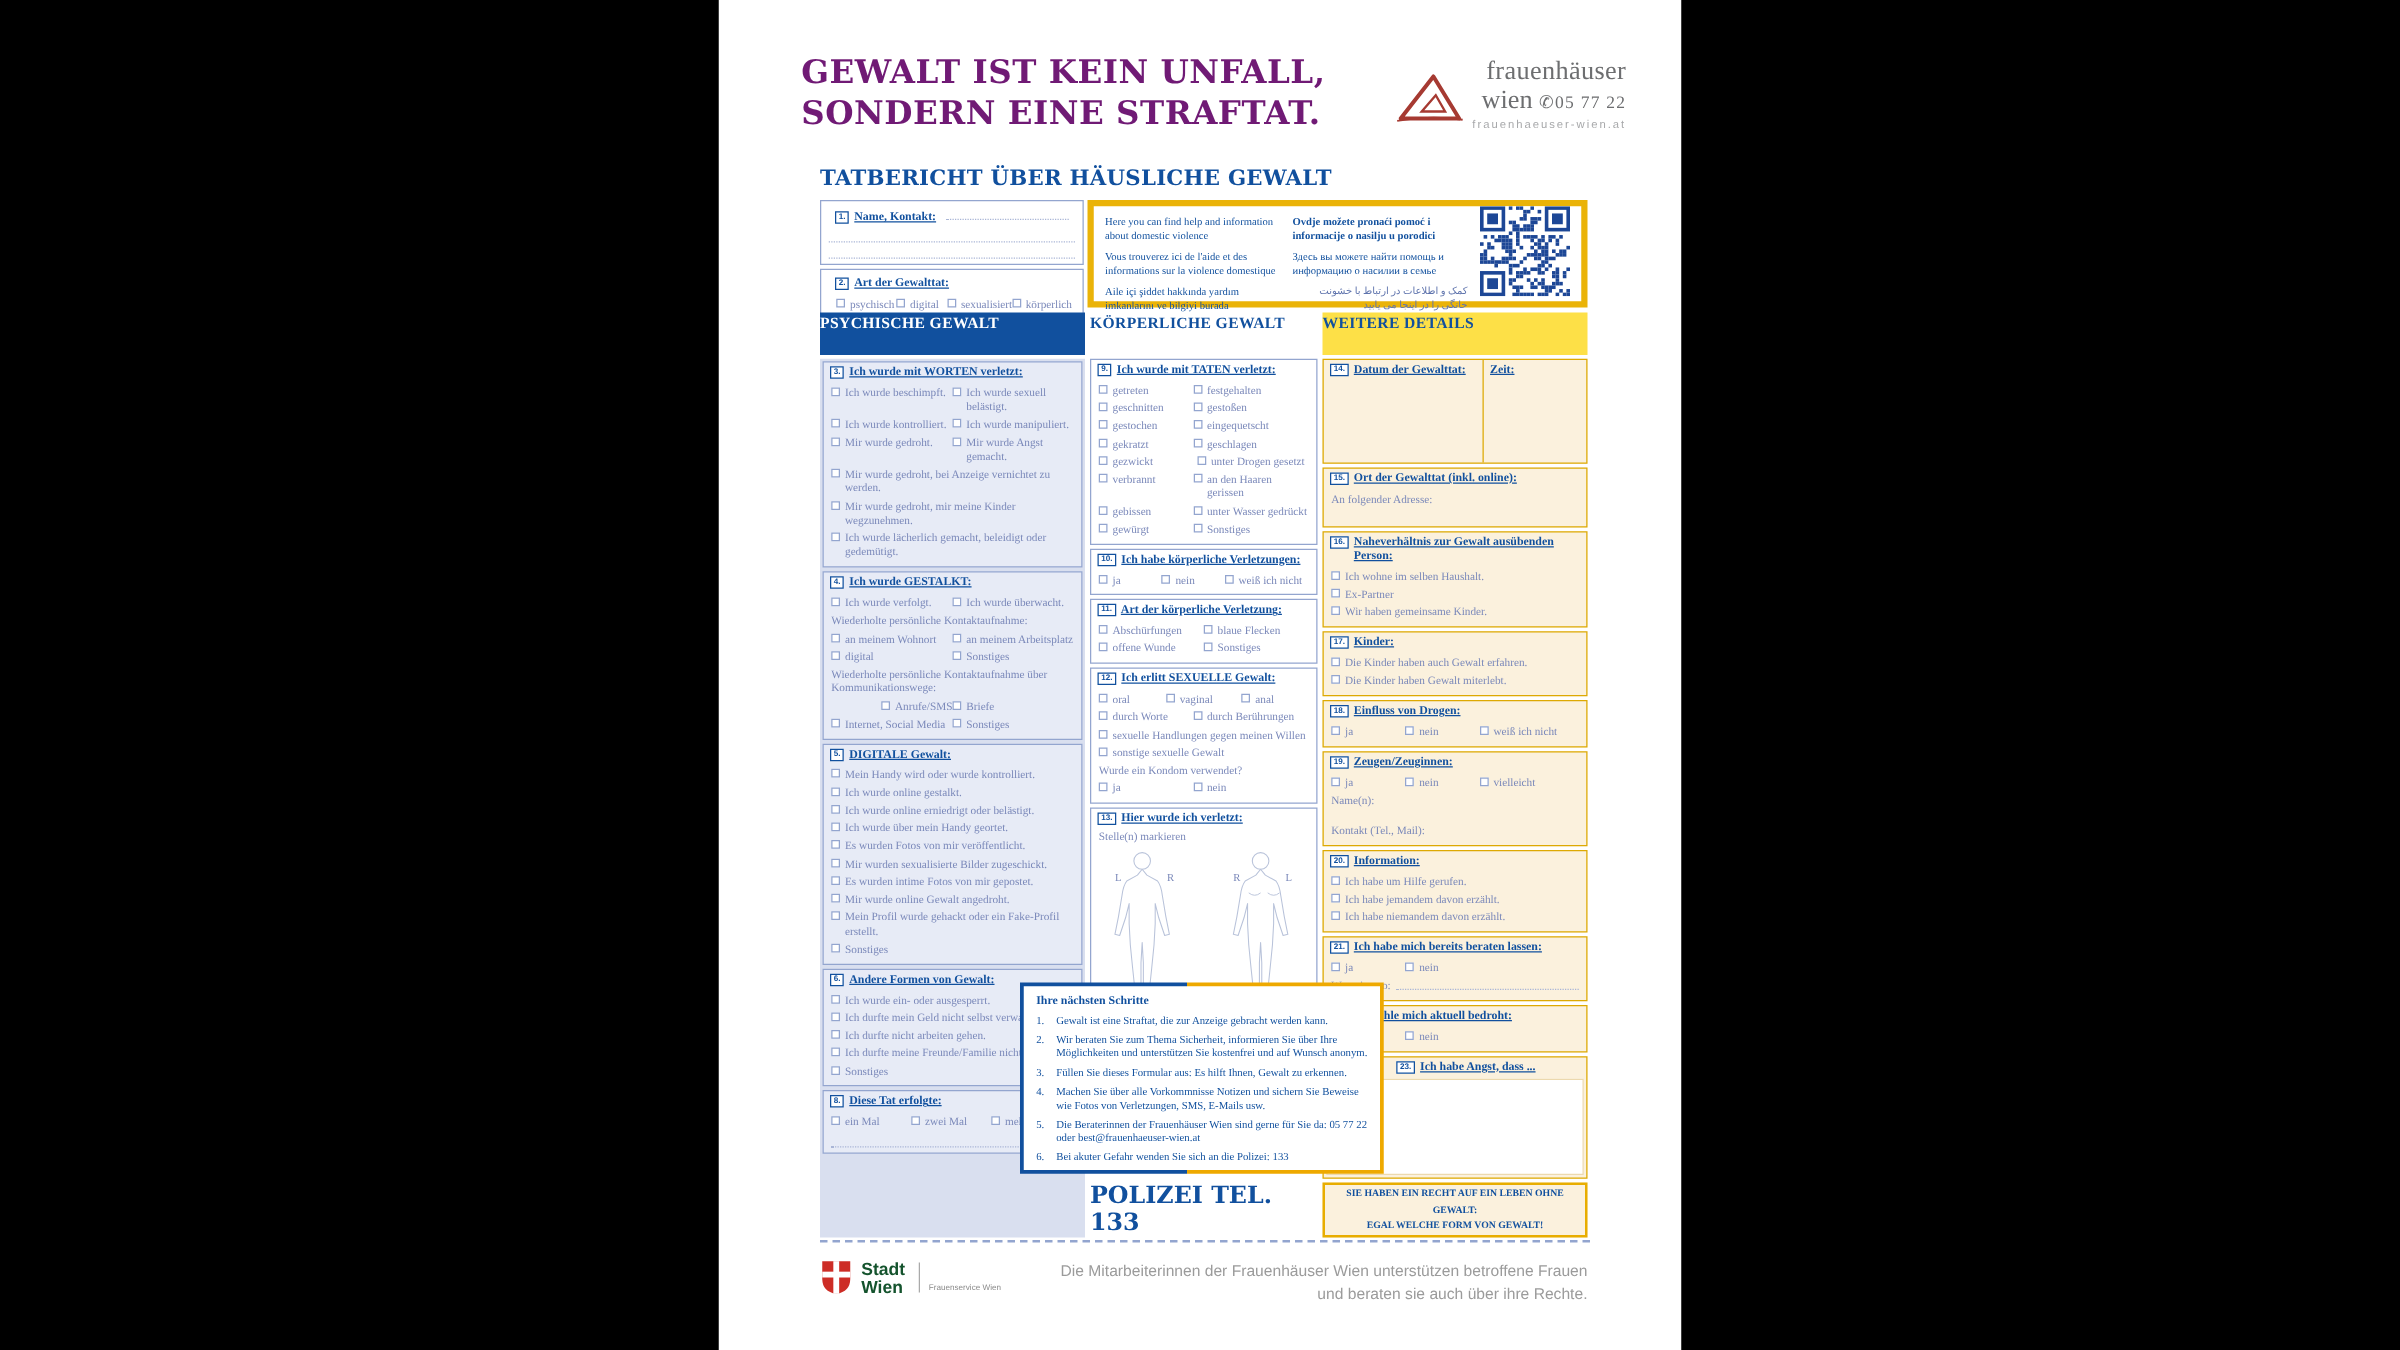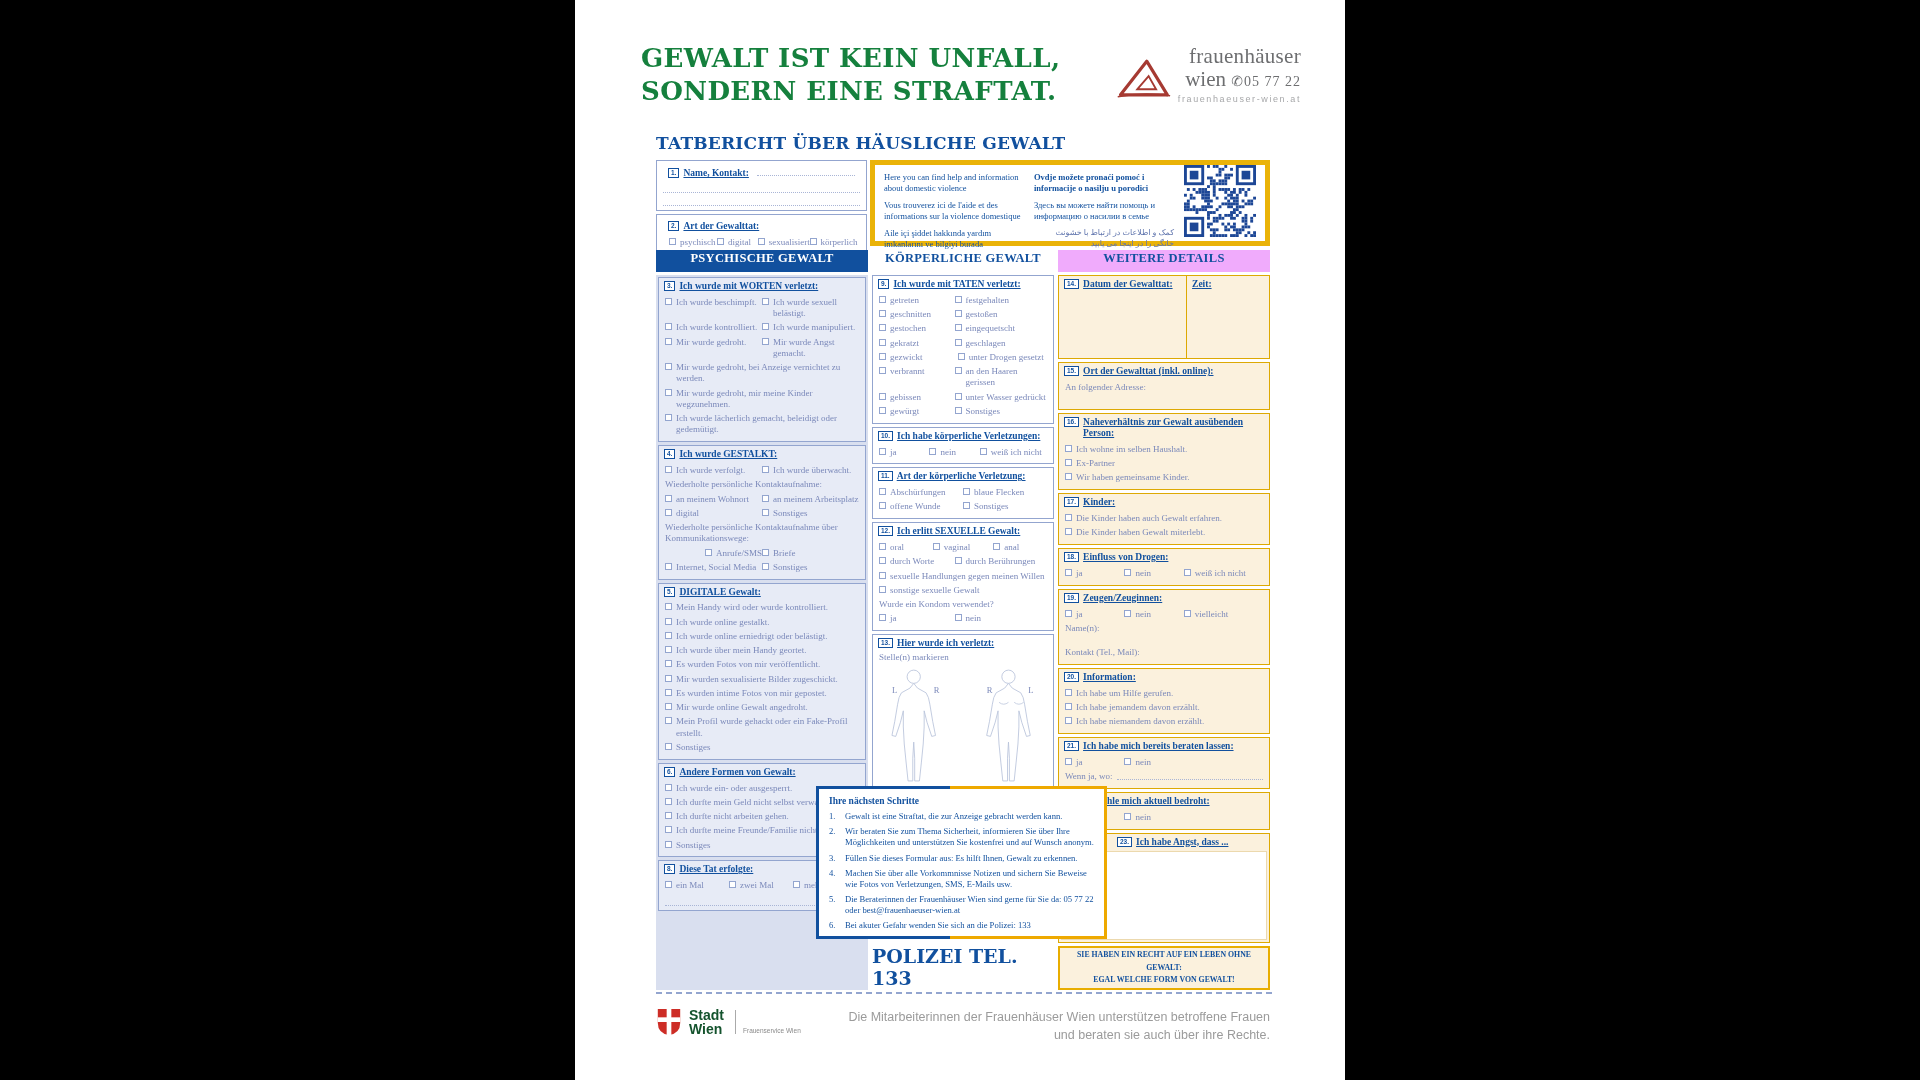--- a/index.html
+++ b/index.html
@@ -3,21 +3,21 @@
 <meta charset="utf-8">
 <style>
   * { box-sizing: border-box; margin: 0; padding: 0; }
   html,body { width:1920px; height:1080px; background:#000; overflow:hidden;
               font-family:"Liberation Serif", serif; }
   .stage { width:1920px; height:1080px; display:flex; justify-content:center; background:#000; }
   .page  { width:770px; height:1080px; background:#fff; position:relative; overflow:hidden; }
 
   
   .header { display:flex; justify-content:space-between; align-items:flex-start; padding:42px 44px 0 66px; }
-  .headline { color:#15803d; font-family:"DejaVu Serif", serif; font-weight:bold;
+  .headline { color:#701a75; font-family:"DejaVu Serif", serif; font-weight:bold;
               font-size:26px; line-height:1.25; letter-spacing:.4px; }
   .logo { display:flex; align-items:flex-end; gap:6px; margin-top:4px; }
   .logo-text { text-align:right; color:#6d6e70; }
   .logo-name  { font-size:21px; line-height:1; letter-spacing:.3px; }
   .logo-line2 { font-size:21px; line-height:1.15; }
   .logo-line2 .phone { font-size:14px; letter-spacing:1px; }
   .logo-site  { font-size:9px; letter-spacing:1.6px; color:#a7a8aa; margin-top:3px;
                 font-family:"Liberation Sans", sans-serif; }
 
   .form-title { margin:26px 75px 0 81px; color:#11509e; font-family:"DejaVu Serif", serif;
@@ -33,28 +33,28 @@
   .infobox { flex:1; border:5px solid #eab308; display:flex; gap:10px; padding:7px 9px; }
   .info-col { flex:1; font-size:8.5px; color:#11509e; line-height:1.35; }
   .info-col p { margin-bottom:5px; }
   .info-col .bs { font-weight:bold; }
   .info-col .fa { text-align:right; font-size:8px; color:#5f74ad; }
   .qr-wrap { width:72px; align-self:center; }
 
   
   .colrow { margin:4px 75px 0 81px; display:flex; gap:4px; height:740px; position:relative; }
   .col { display:flex; flex-direction:column; }
-  .col-h { height:22px; line-height:17px; text-align:center; font-weight:bold; font-size:12.5px;
+  .col-h { height:34px; line-height:17px; text-align:left; font-weight:bold; font-size:12.5px;
            letter-spacing:.3px; flex:none; }
   .col1 { width:212px; }
   .col2 { width:182px; }
   .col3 { flex:1; }
   .col1 .col-h { background:#11509e; color:#fff; }
   .col2 .col-h { background:#fff; color:#11509e; }
-  .col3 .col-h { background:#f0abfc; color:#11509e; }
+  .col3 .col-h { background:#fde047; color:#11509e; }
   .col-body { flex:1; display:flex; flex-direction:column; margin-top:3px; }
   .col1 .col-body { background:#d9dfef; padding:2px; }
 
   .sec { border:1px solid #93a5cf; margin-bottom:3px; background:#e7ebf6; }
   .col2 .sec { background:#fff; }
   .col3 .sec { background:#fbf1dd; border-color:#ddA903; }
   .sec:last-child { margin-bottom:0; }
 
   .sec-head { padding:3px 5px 1px; display:flex; align-items:baseline; gap:4px; }
   .num { font-family:"Liberation Sans", sans-serif; font-size:6.5px; font-weight:bold; color:#11509e;

